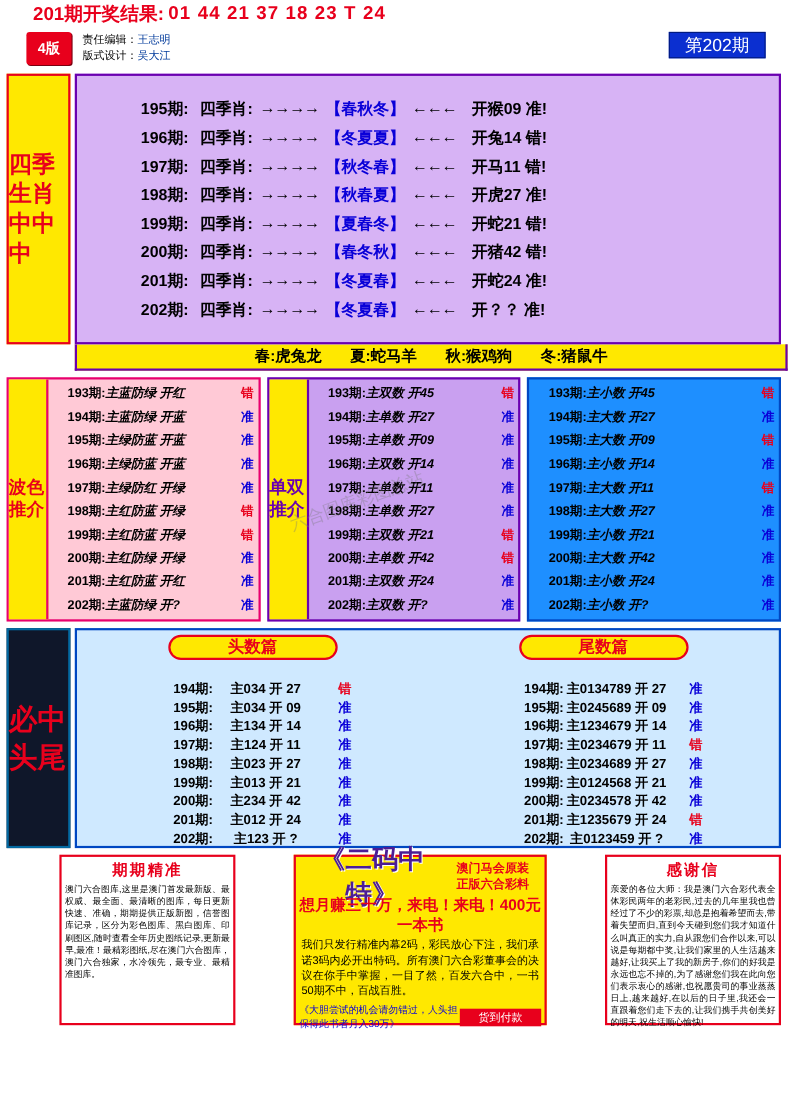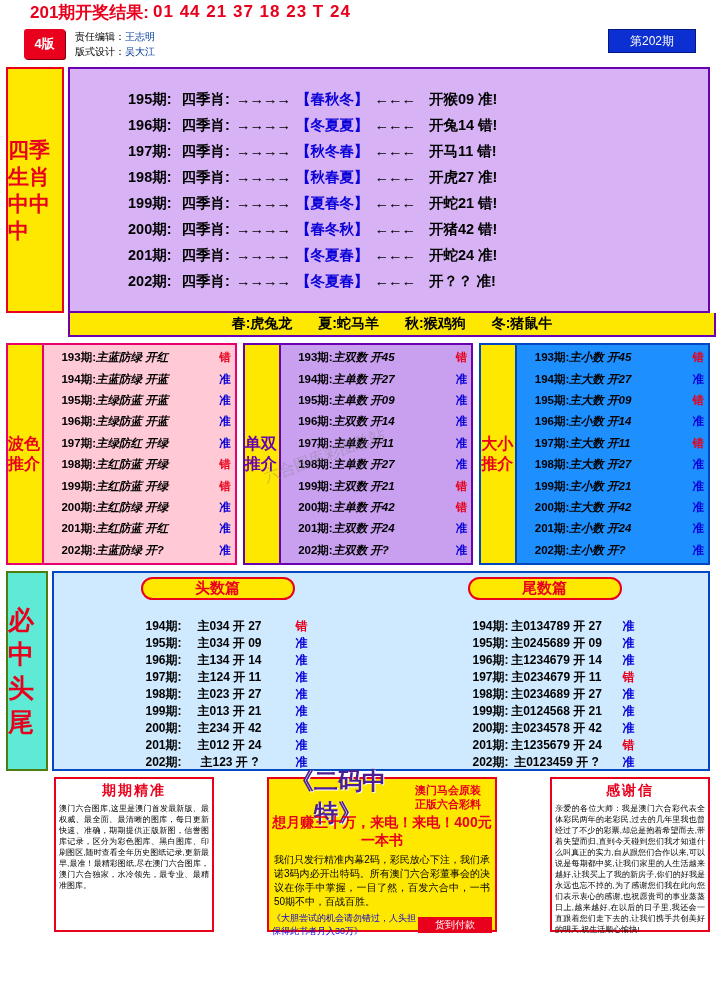--- a/index.html
+++ b/index.html
@@ -36,21 +36,21 @@
     border:2px solid #0a6b00;
     display:flex;align-items:center;justify-content:center;
     color:#ffe100;font-size:19px;font-weight:bold;
     text-shadow:1px 1px 0 #a30000,-1px -1px 0 #a30000;
     letter-spacing:2px;
   }
   .issue{
     position:absolute;right:14px;top:4px;
     width:86px;height:22px;background:#0b2fd0;color:#fff;
     display:flex;align-items:center;justify-content:center;
-    font-size:12px;border:1px solid #001a80;
+    font-size:16px;border:1px solid #001a80;
   }
 
   
   .sec1{display:flex;margin-top:4px;height:246px;}
   .vtitle{
     width:58px;background:#ffe800;border:2px solid #e8001c;
     display:flex;flex-direction:column;align-items:center;justify-content:center;
     color:#e8001c;font-weight:bold;font-size:21px;line-height:27px;box-sizing:border-box;
   }
   .sec1-body{flex:1;margin-left:4px;background:#d7b3f5;border:2px solid #6a00b0;box-sizing:border-box;
@@ -89,21 +89,21 @@
   .prow .c1{width:48px;text-align:right;}
   .prow .c2{flex:1;text-align:left;font-style:italic;}
   .prow .c3{width:26px;text-align:right;}
   .p-blue .prow{color:#000;}
   .res-ok{color:#0a00d8;}
   .res-bad{color:#e8001c;}
 
   
   .sec3{display:flex;margin-top:6px;height:200px;}
   .s3-title{
-    width:42px;background:#5eead4;border:2px solid #4d7c0f;box-sizing:border-box;
+    width:58px;background:#0f172a;border:2px solid #0369a1;box-sizing:border-box;
     display:flex;flex-direction:column;align-items:center;justify-content:center;
     color:#e8001c;font-weight:bold;font-size:26px;line-height:34px;
   }
   .s3-body{flex:1;margin-left:4px;background:#cfe9ff;border:2px solid #0047c2;box-sizing:border-box;display:flex;}
   .half{flex:1;display:flex;flex-direction:column;align-items:center;padding-top:4px;}
   .half + .half{border-left:0;}
   .cap{
     width:150px;height:24px;border-radius:12px;background:#ffe800;border:2px solid #e8001c;
     display:flex;align-items:center;justify-content:center;
     color:#e8001c;font-weight:bold;font-size:15px;margin-bottom:18px;
@@ -351,21 +351,20 @@
           </div>
         <div class="prow">
             <span class="c1">202期:</span>
             <span class="c2">主双数 开?</span>
             <span class="c3 res-ok">准</span>
           </div>
       </div>
     </div>
 
     <div class="panel p-blue">
-      <div class="p-label lbl-blue">大小推介</div>
       <div class="p-rows">
         <div class="prow">
             <span class="c1">193期:</span>
             <span class="c2">主小数 开45</span>
             <span class="c3 res-bad">错</span>
           </div>
         <div class="prow">
             <span class="c1">194期:</span>
             <span class="c2">主大数 开27</span>
             <span class="c3 res-ok">准</span>

